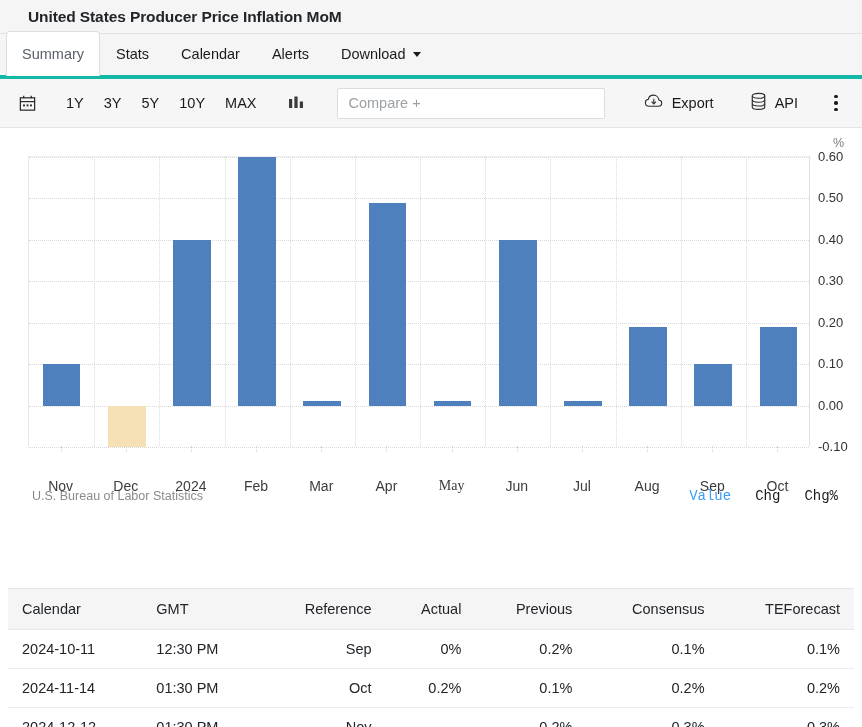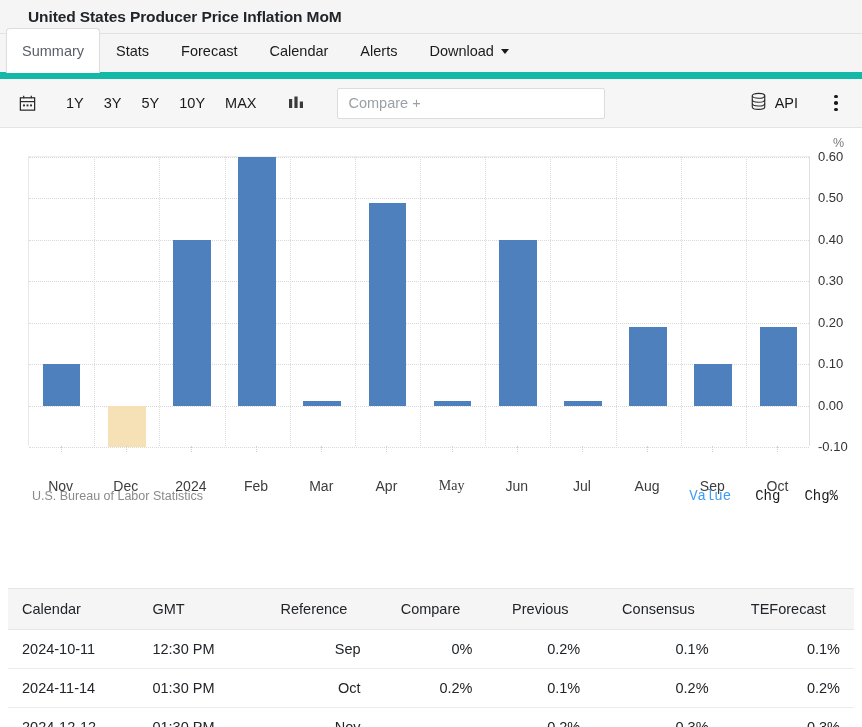--- a/index.html
+++ b/index.html
@@ -27,21 +27,21 @@
     font-size: 15.5px;
     font-weight: bold;
     color: #212529;
     letter-spacing: -0.1px;
   }
 
   
   .tabbar {
     height: 45px;
     background: #f5f5f5;
-    border-bottom: 7px solid #14b8a6;
+    border-bottom: 4px solid #14b8a6;
     display: flex;
     align-items: flex-end;
     padding-left: 6px;
   }
   .tab {
     height: 45px;
     display: flex;
     align-items: center;
     padding: 0 15px;
     font-size: 14.5px;
@@ -225,21 +225,21 @@
     width: 100%;
     border-collapse: collapse;
     font-size: 14.5px;
   }
   table.cal thead th {
     background: #f5f5f5;
     font-weight: normal;
     color: #212529;
     padding: 12px 14px;
     border-bottom: 1px solid #e6e6e6;
-    text-align: center;
+    text-align: right;
     white-space: nowrap;
   }
   table.cal thead th.l { text-align: left; }
   table.cal tbody td {
     padding: 11px 14px;
     border-bottom: 1px solid #ececec;
     text-align: right;
     color: #212529;
     white-space: nowrap;
   }
@@ -251,23 +251,20 @@
 <div class="titlebar">
   <h1>United States Producer Price Inflation MoM</h1>
 </div>
 
 <div class="tabbar" id="tabbar">
     <div class="tab active">
       <span>Summary</span>
     </div>
     <div class="tab">
       <span>Stats</span>
-    </div>
-    <div class="tab">
-      <span>Forecast</span>
     </div>
     <div class="tab">
       <span>Calendar</span>
     </div>
     <div class="tab">
       <span>Alerts</span>
     </div>
     <div class="tab">
       <span>Download</span>
       <span class="caret"></span>
@@ -300,20 +297,30 @@
     <svg width="17" height="16" viewBox="0 0 17 16">
       <rect x="1" y="4" width="3.2" height="9" fill="#3a3a3a"></rect>
       <rect x="6.4" y="1.5" width="3.2" height="11.5" fill="#3a3a3a"></rect>
       <rect x="11.8" y="6.5" width="3.2" height="6.5" fill="#3a3a3a"></rect>
     </svg>
   </div>
 
   <input class="compare-input" type="text" placeholder="Compare +" style="">
 
   <div class="tb-right">
+    <div class="tb-action">
+      <span>
+        <svg width="20" height="17" viewBox="0 0 22 18" fill="none">
+          <path d="M5.6 14.2C3.3 14.2 1.5 12.5 1.5 10.4c0-1.9 1.4-3.5 3.3-3.8C5.2 4.1 7.6 2 10.5 2c3.1 0 5.6 2.4 5.8 5.4 1.8.2 3.2 1.7 3.2 3.5 0 2-1.6 3.3-3.7 3.3H5.6z" stroke="#2b2b2b" stroke-width="1.2"></path>
+          <line x1="10.8" y1="6" x2="10.8" y2="11.3" stroke="#2b2b2b" stroke-width="1.2"></line>
+          <path d="M8.4 9.2l2.4 2.4 2.4-2.4" stroke="#2b2b2b" stroke-width="1.2" fill="none"></path>
+        </svg>
+      </span>
+      <span>Export</span>
+    </div>
 
     <div class="tb-action api">
       <span>
         <svg width="17" height="19" viewBox="0 0 18 20" fill="none">
           <ellipse cx="9" cy="4" rx="6.6" ry="2.6" stroke="#2b2b2b" stroke-width="1.2"></ellipse>
           <path d="M2.4 4v11.8c0 1.45 2.95 2.6 6.6 2.6s6.6-1.15 6.6-2.6V4" stroke="#2b2b2b" stroke-width="1.2"></path>
           <path d="M2.4 8.2c0 1.45 2.95 2.6 6.6 2.6s6.6-1.15 6.6-2.6" stroke="#2b2b2b" stroke-width="1.2"></path>
           <path d="M2.4 12.2c0 1.45 2.95 2.6 6.6 2.6s6.6-1.15 6.6-2.6" stroke="#2b2b2b" stroke-width="1.2"></path>
         </svg>
       </span>
@@ -415,21 +422,21 @@
 
 <div class="gap"></div>
 
 <div class="table-wrap">
   <table class="cal">
     <thead>
       <tr id="thead-row">
           <th class="l">Calendar</th>
           <th class="l">GMT</th>
           <th>Reference</th>
-          <th>Compare</th>
+          <th>Actual</th>
           <th>Previous</th>
           <th>Consensus</th>
           <th>TEForecast</th>
         </tr>
     </thead>
     <tbody id="tbody">
         <tr>
           <td class="l">2024-10-11</td>
           <td class="l">12:30 PM</td>
           <td>Sep</td>

